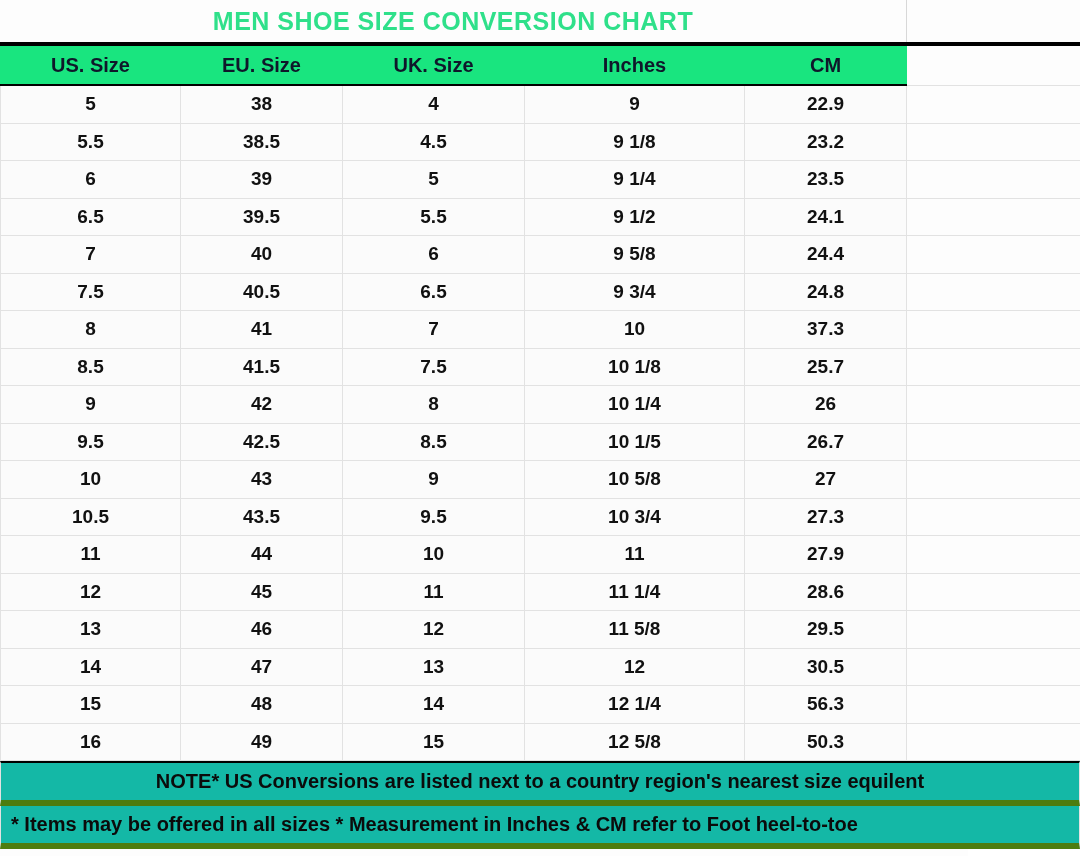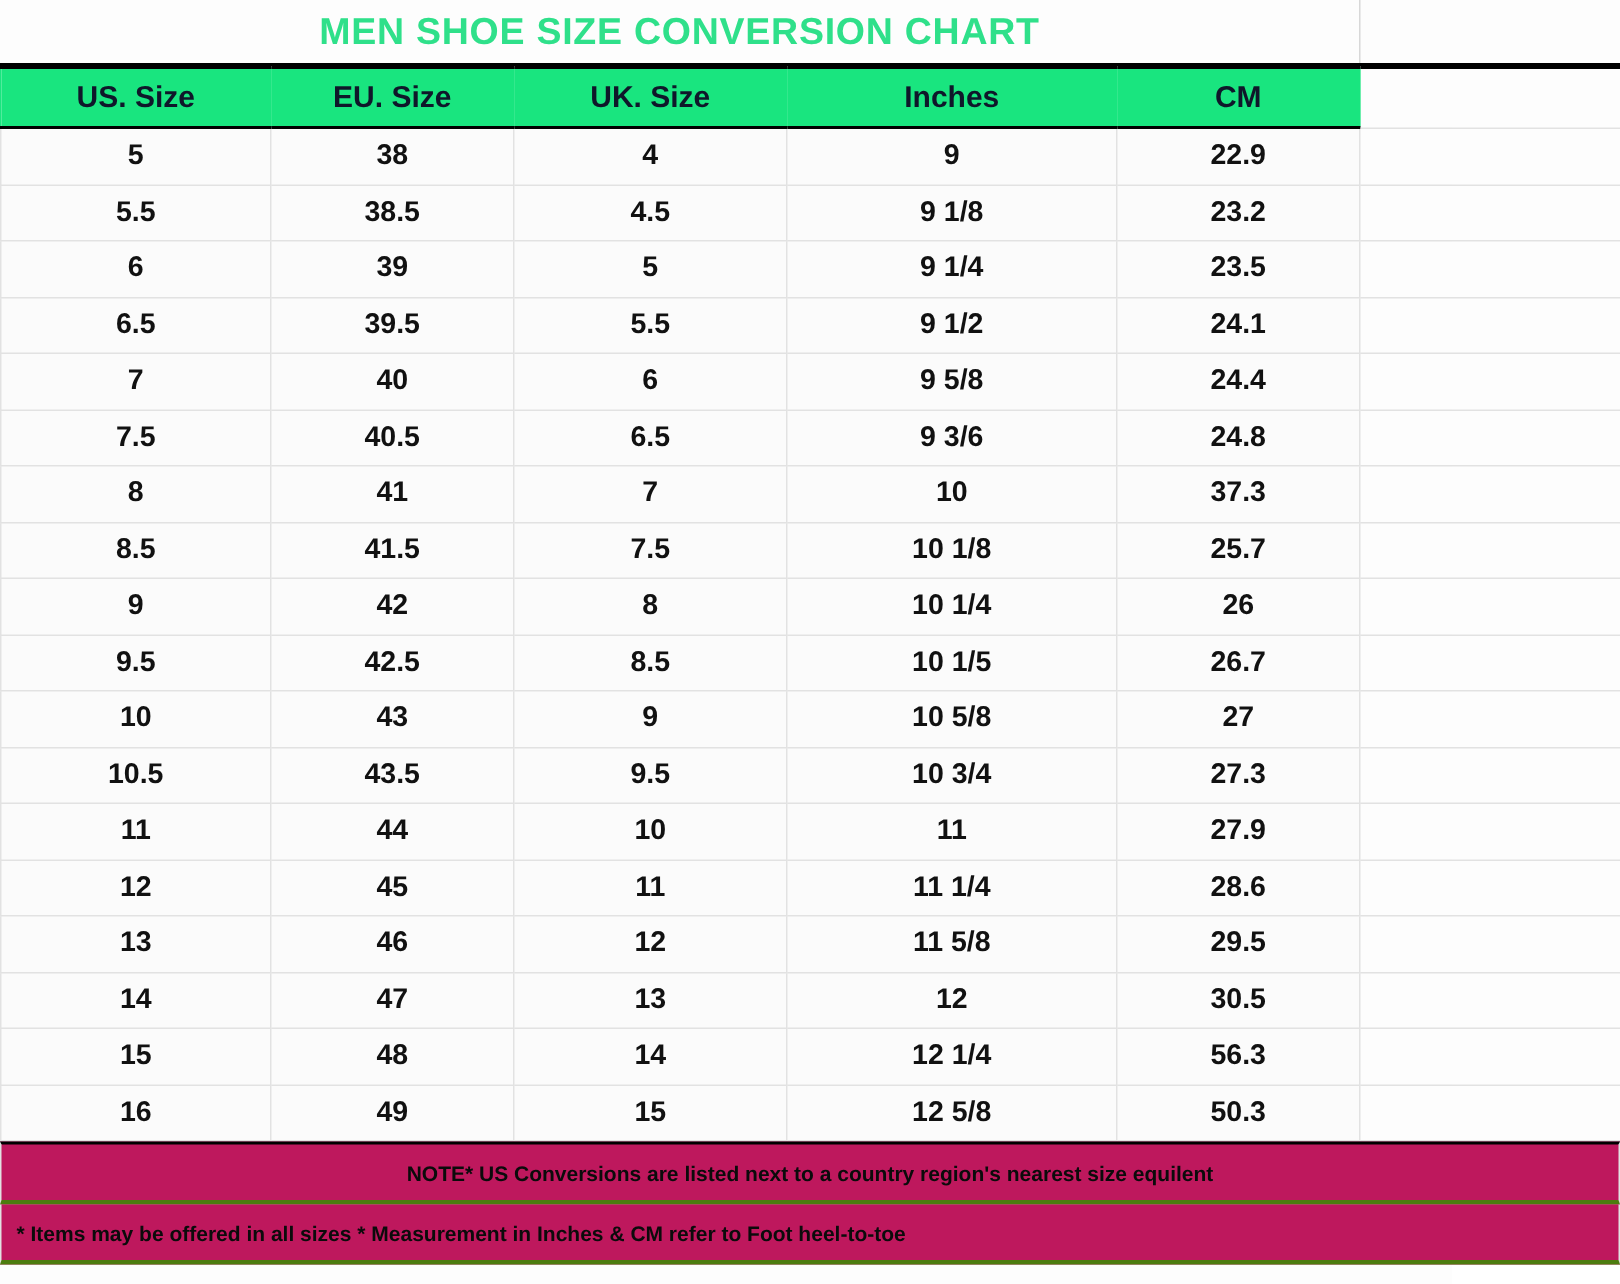--- a/index.html
+++ b/index.html
@@ -100,29 +100,29 @@
   }
   .notes {
     width: 1080px;
     box-sizing: border-box;
   }
   .note-line {
     height: 37px;
     display: flex;
     align-items: center;
     justify-content: center;
-    font-size: 14px;
+    font-size: 20px;
     font-weight: bold;
     color: #0b0b0b;
     white-space: nowrap;
     overflow: hidden;
     border-left: 1px solid #e2e2e2;
     border-right: 1px solid #e2e2e2;
-    border-bottom: 3px solid #4d7c0f;
-    background: #be185d;
+    border-bottom: 6px solid #4d7c0f;
+    background: #14b8a6;
   }
   .note-line.first {
     border-top: 2px solid #000;
   }
   .note-line.second {
     justify-content: flex-start;
     padding-left: 10px;
   }
 </style>
 </head>
@@ -193,21 +193,21 @@
           <td>40</td>
           <td>6</td>
           <td>9 5/8</td>
           <td>24.4</td>
           <td class="blank"></td>
         </tr>
         <tr>
           <td>7.5</td>
           <td>40.5</td>
           <td>6.5</td>
-          <td>9 3/6</td>
+          <td>9 3/4</td>
           <td>24.8</td>
           <td class="blank"></td>
         </tr>
         <tr>
           <td>8</td>
           <td>41</td>
           <td>7</td>
           <td>10</td>
           <td>37.3</td>
           <td class="blank"></td>

